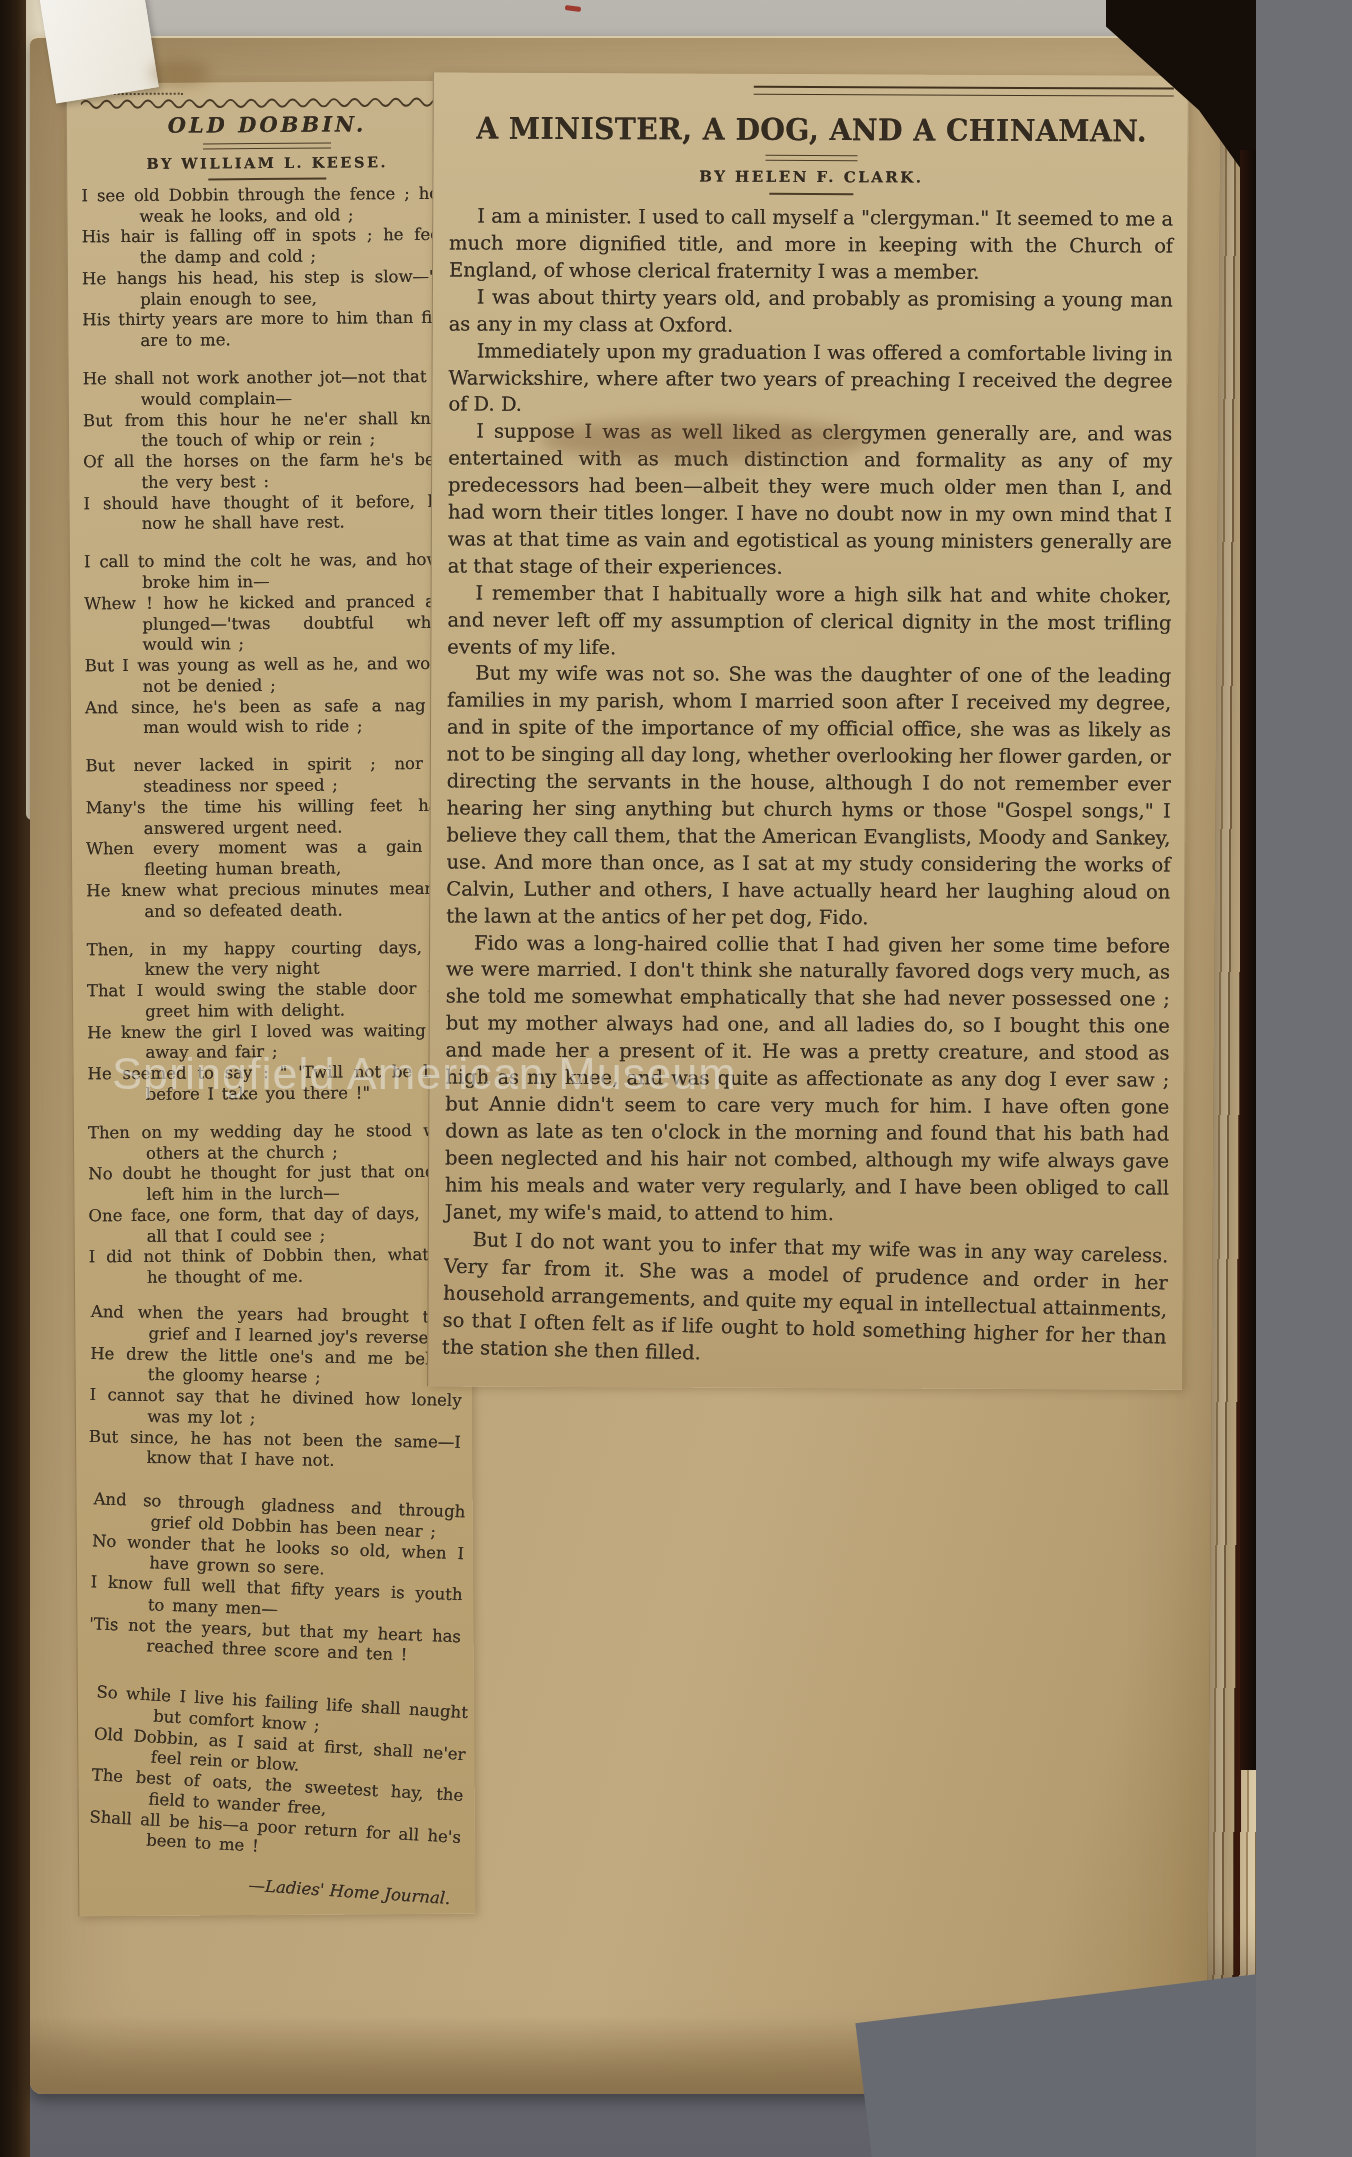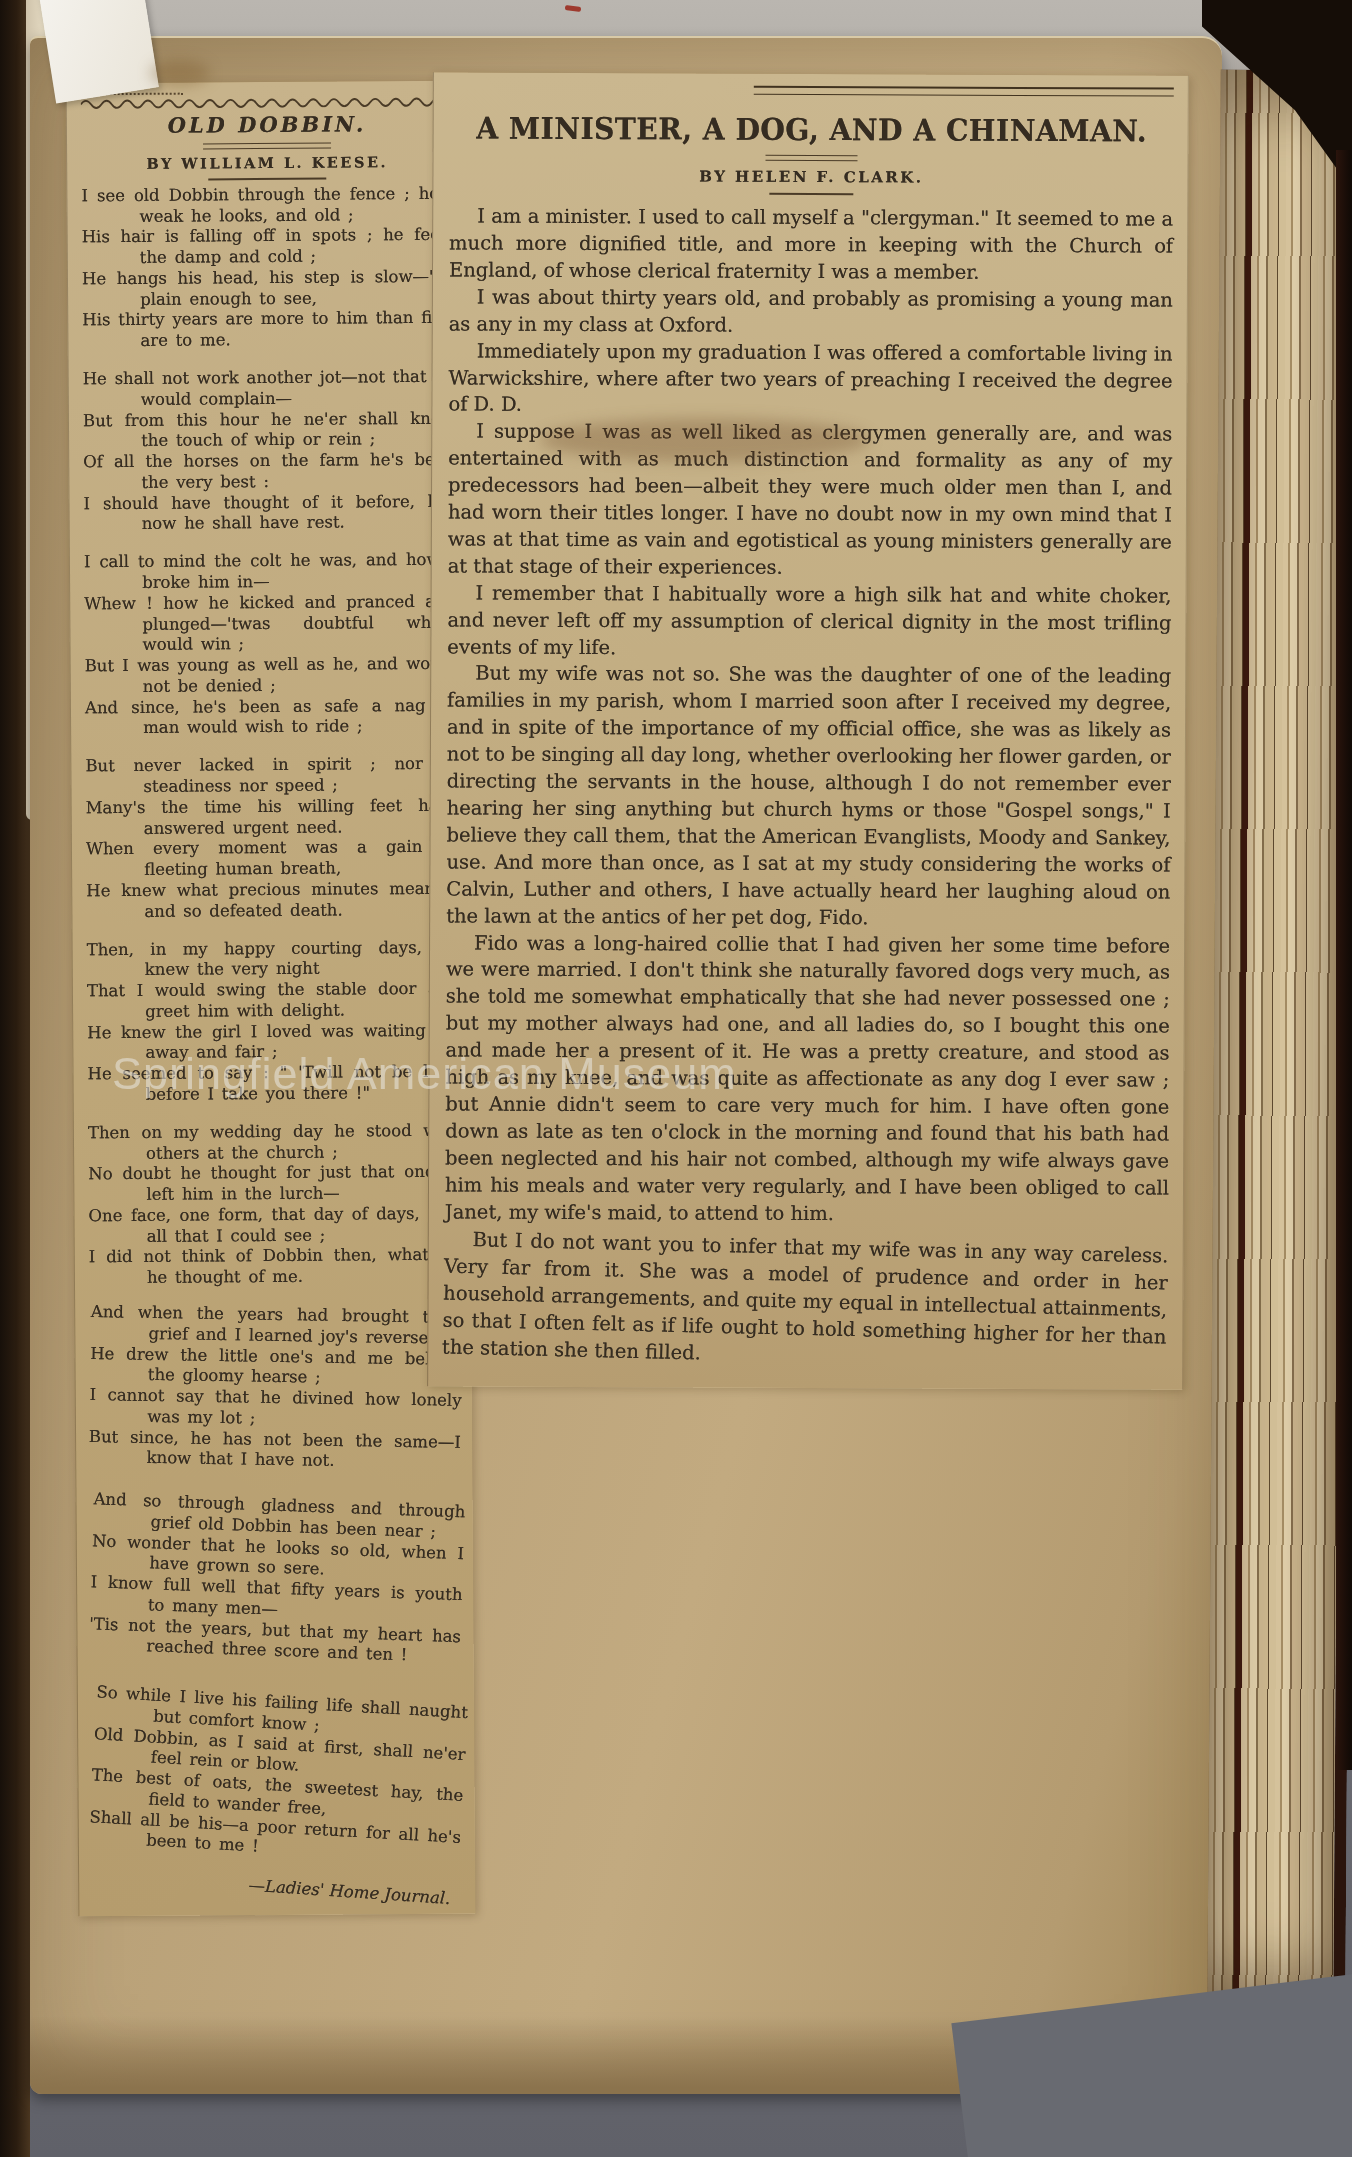--- a/index.html
+++ b/index.html
@@ -1,17 +1,17 @@
 <!DOCTYPE html>
 <html><head>
 <meta charset="utf-8">
 <style>
   html,body{margin:0;padding:0;background:#6e6e75;}
   .photo{
-    position:relative;width:1352px;height:2157px;overflow:hidden;
+    position:relative;width:1256px;height:2157px;overflow:hidden;
     background:linear-gradient(180deg,#bab6b0 0px,#b6b2ac 46px,#938d85 120px,#77757a 900px,#66676e 1900px,#606169 100%);
     font-family:"DejaVu Serif", serif;
   }
   
   .spine{position:absolute;left:0;top:0;width:30px;height:2157px;z-index:1;
     background:linear-gradient(90deg,#17100a,#2b1d10 55%,#4a3620);}
   
   .underpage{position:absolute;left:26px;top:0;width:44px;height:820px;z-index:1;
     background:linear-gradient(90deg,#cfc3ab,#e6dcc4 45%,#bfae8d);border-radius:0 0 18px 6px;}
   

